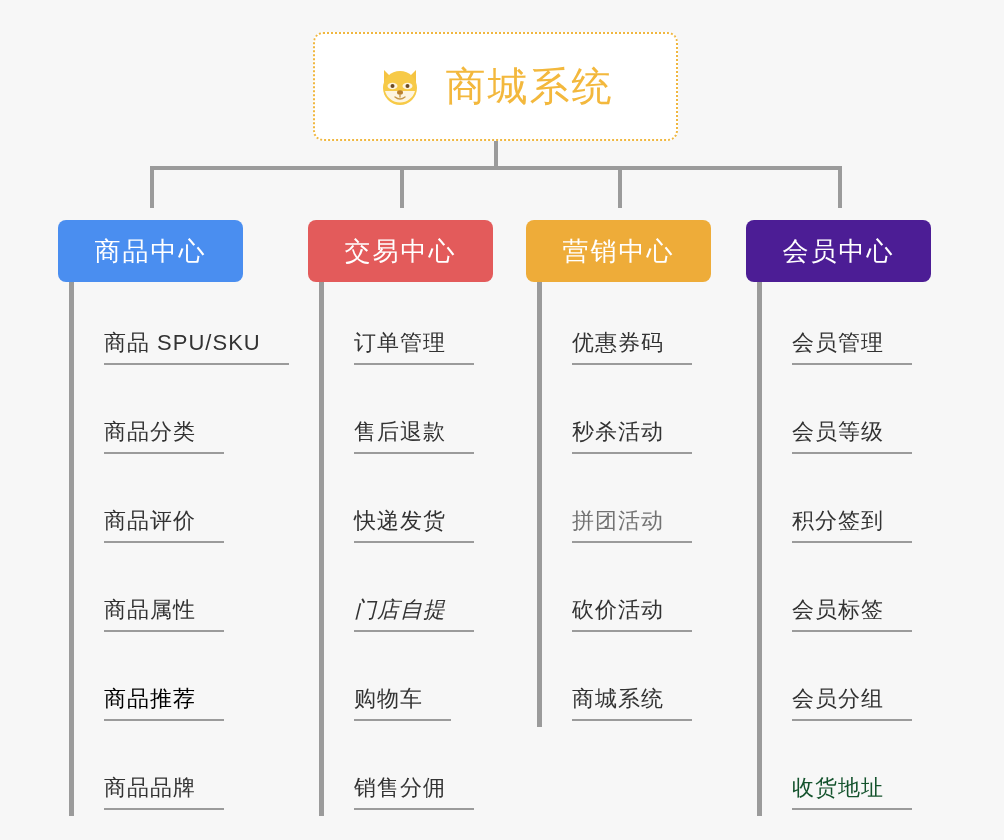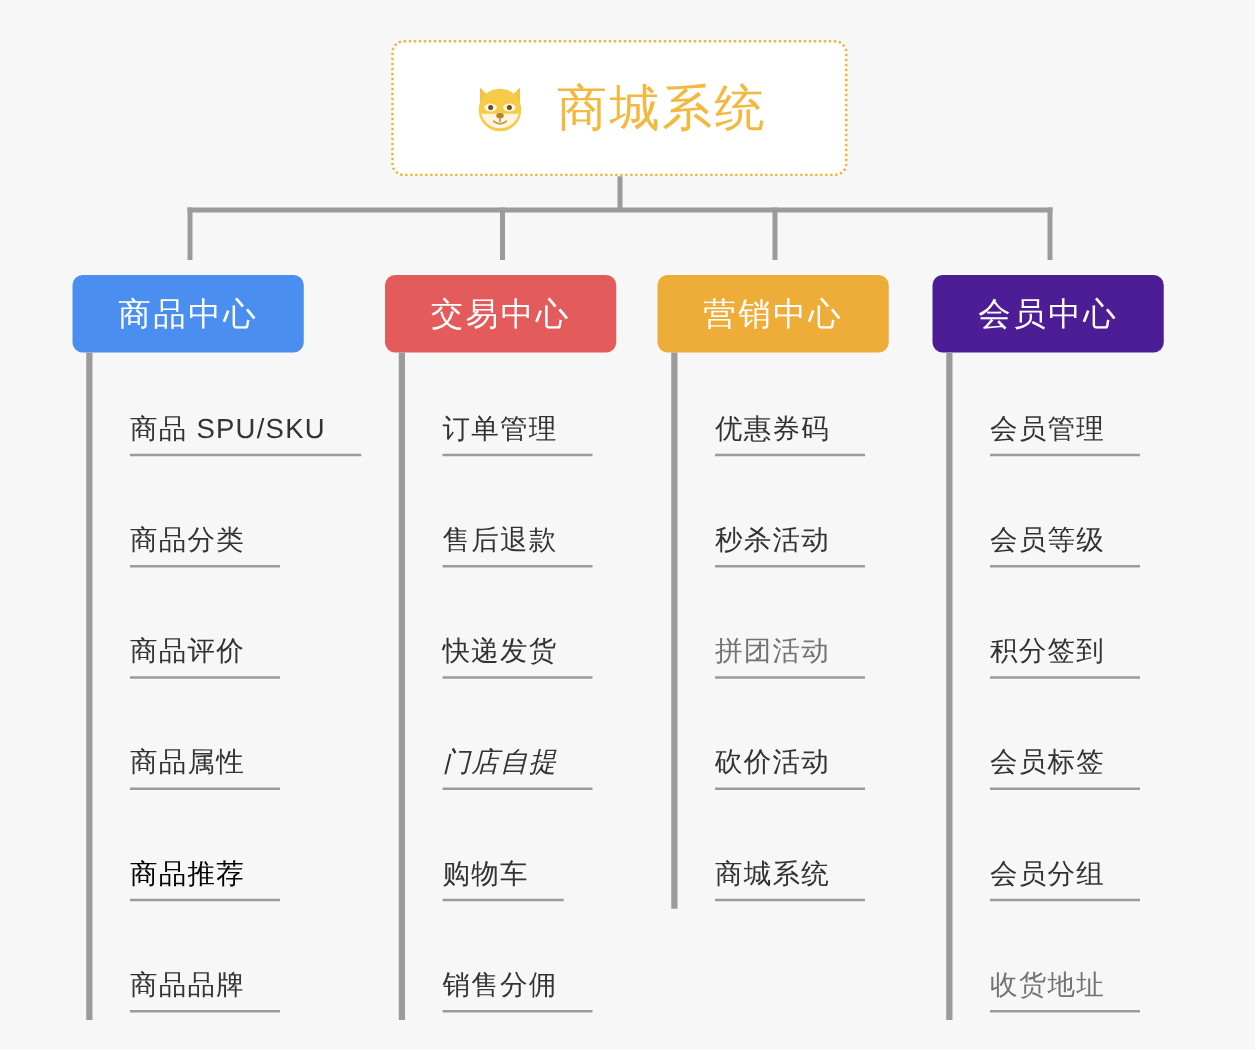--- a/index.html
+++ b/index.html
@@ -245,18 +245,18 @@
       <div class="leaf">
           <span class="leaf-label" style="border-bottom-color: rgb(155, 155, 155); color: rgb(51, 51, 51);">积分签到</span>
         </div>
       <div class="leaf">
           <span class="leaf-label" style="border-bottom-color: rgb(155, 155, 155); color: rgb(51, 51, 51);">会员标签</span>
         </div>
       <div class="leaf">
           <span class="leaf-label" style="border-bottom-color: rgb(155, 155, 155); color: rgb(51, 51, 51);">会员分组</span>
         </div>
       <div class="leaf">
-          <span class="leaf-label" style="border-bottom-color: rgb(155, 155, 155); color: #737373;">收货地址</span>
+          <span class="leaf-label" style="border-bottom-color: rgb(155, 155, 155); color: #14532d;">收货地址</span>
         </div>
     </div>
   </div>
 
 </div>
 
 </body></html>

